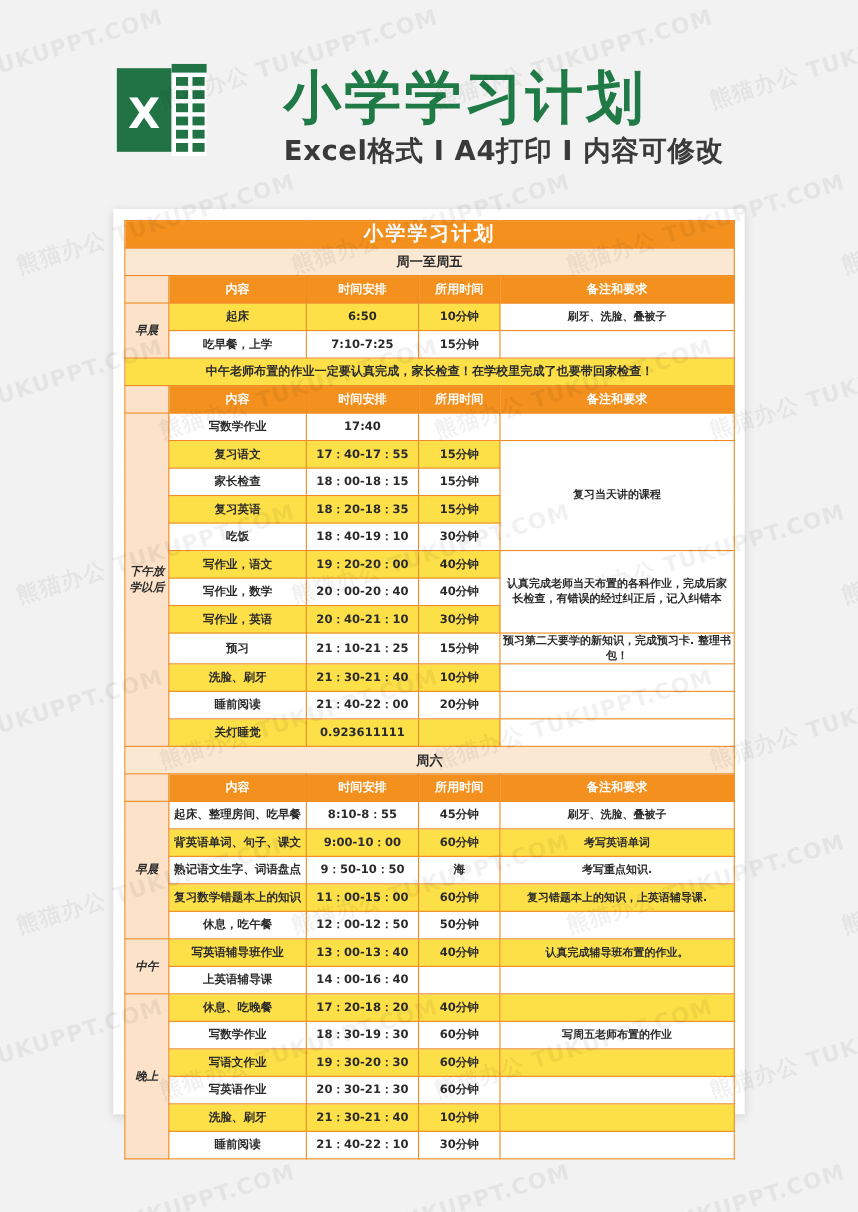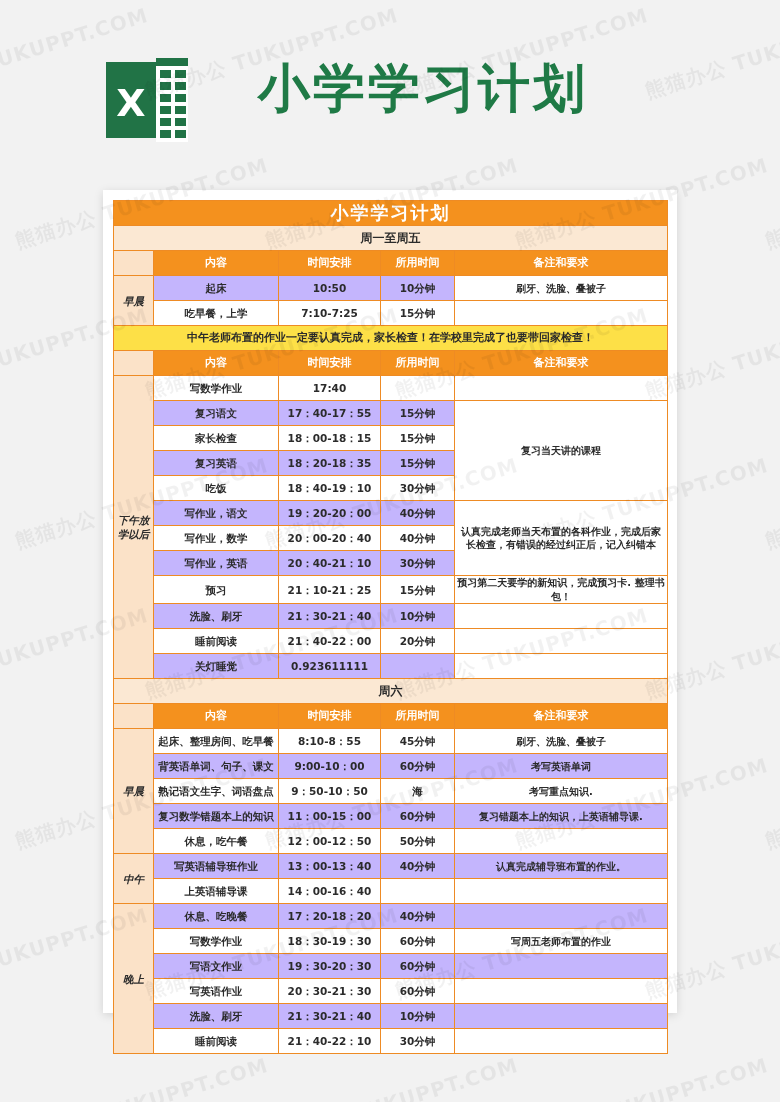--- a/index.html
+++ b/index.html
@@ -102,21 +102,21 @@
     font-size: 10.5px;
     line-height: 1.25;
     font-style: italic;
   }
   td.wide-note {
     background: #fde047;
     font-size: 11px;
     height: 24px;
   }
   td.bg-white { background: #ffffff; }
-  td.bg-peach { background: #c4b5fd; }
+  td.bg-peach { background: #fde047; }
   td.note-cell { font-size: 10px; font-weight: bold; line-height: 1.5; padding: 2px 8px; }
   td.note-multi { font-size: 10px; font-weight: bold; line-height: 1.55; padding: 3px 10px; }
 </style>
 </head>
 <body>
 
 <div id="root">
 
   <div class="wm-layer" id="wm-layer">
       <div class="wm" style="left: -110px; top: 40px;">熊猫办公 TUKUPPT.COM</div>
@@ -168,20 +168,21 @@
         <rect x="54" y="48" width="11" height="8" fill="#217346"></rect>
         <rect x="69" y="48" width="11" height="8" fill="#217346"></rect>
         <rect x="54" y="60" width="11" height="8" fill="#217346"></rect>
         <rect x="69" y="60" width="11" height="8" fill="#217346"></rect>
         <rect x="54" y="72" width="11" height="8" fill="#217346"></rect>
         <rect x="69" y="72" width="11" height="8" fill="#217346"></rect>
         <text x="25" y="58" font-size="38" font-weight="bold" fill="#ffffff" text-anchor="middle" font-family="'DejaVu Sans',sans-serif">X</text>
       </svg>
     </div>
     <div class="banner-title">小学学习计划</div>
+    <div class="banner-sub">Excel格式 Ⅰ A4打印 Ⅰ 内容可修改</div>
   </div>
 
   <div class="paper">
     <table class="sheet">
       <colgroup>
         <col style="width:40px">
         <col style="width:125px">
         <col style="width:102px">
         <col style="width:74px">
         <col style="width:213px">
@@ -196,21 +197,21 @@
           <tr>
             <td class="corner"></td>
             <td class="colhead">内容</td>
             <td class="colhead">时间安排</td>
             <td class="colhead">所用时间</td>
             <td class="colhead">备注和要求</td>
           </tr>
           <tr>
             <td class="rowlabel" rowspan="2">早晨</td>
             <td class="bg-peach">起床</td>
-            <td class="bg-peach">10:50</td>
+            <td class="bg-peach">6:50</td>
             <td class="bg-peach">10分钟</td>
             <td class="bg-white note-cell">刷牙、洗脸、叠被子</td>
           </tr>
           <tr>
             <td class="bg-white">吃早餐，上学</td>
             <td class="bg-white">7:10-7:25</td>
             <td class="bg-white">15分钟</td>
             <td class="bg-white note-cell"></td>
           </tr>
           <tr>

